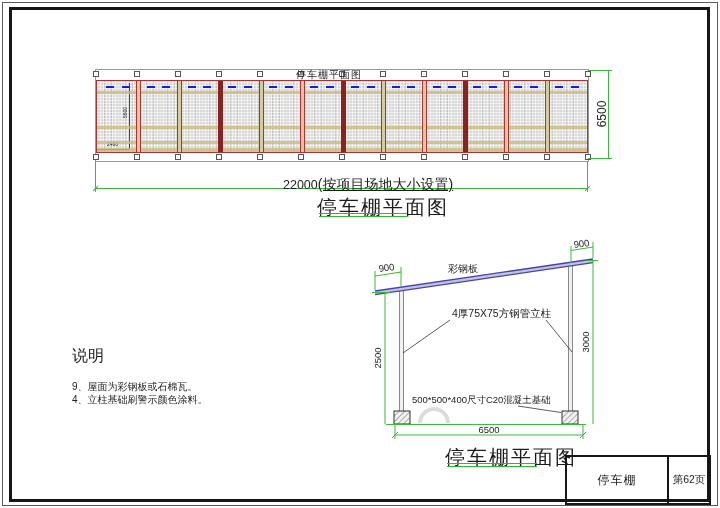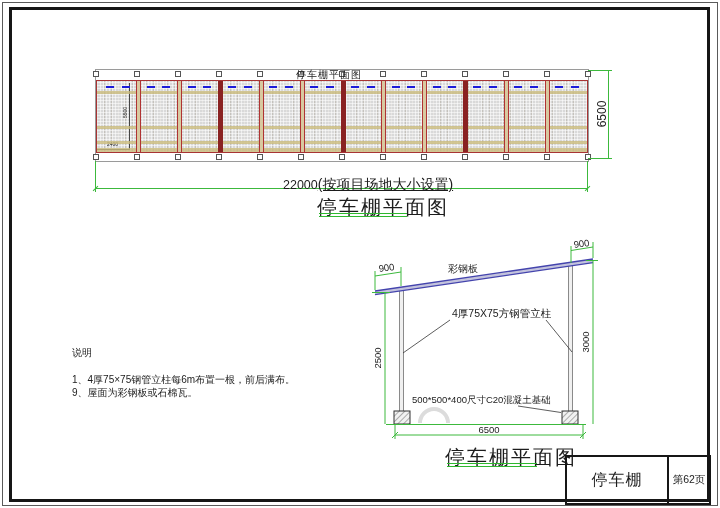--- a/index.html
+++ b/index.html
@@ -28,26 +28,26 @@
   .tinytext{font-size:5px;color:#222;line-height:1;}
   .greenline{background:#3cb93c;}
   .tick{width:7px;height:1px;background:#3cb93c;transform:rotate(-45deg);}
   .dimtext{color:#222;white-space:nowrap;}
   .vdimtext{transform:rotate(-90deg);transform-origin:center;}
   .title-cn{font-size:20px;letter-spacing:2px;text-align:right;white-space:nowrap;}
   .gul{height:1px;background:#2eb82e;}
 
   
   .notes{left:72px;top:346px;width:270px;}
-  .notes-heading{font-size:10px;margin-bottom:13px;}
+  .notes-heading{font-size:16px;margin-bottom:13px;}
   .note-item{font-size:10px;line-height:13.4px;white-space:nowrap;}
 
   
   .title-block{left:565px;top:455px;width:142px;height:46px;border:2px solid #161616;display:flex;}
-  .tb-cell{display:flex;align-items:center;justify-content:center;height:100%;font-size:16px;letter-spacing:1px;white-space:nowrap;}
+  .tb-cell{display:flex;align-items:center;justify-content:center;height:100%;font-size:12px;letter-spacing:1px;white-space:nowrap;}
   .tb-name{width:100px;border-right:2px solid #161616;}
   .tb-page{flex:1;font-size:10.5px;letter-spacing:0;}
 
   svg text{font-family:"Liberation Sans","DejaVu Sans",sans-serif;}
 </style>
 </head>
 <body>
 
 <div class="abs outer-border"></div>
 <div class="abs inner-border"></div>
@@ -211,20 +211,20 @@
   <text x="44" y="165" font-size="9.5" fill="#1c1c1c">500*500*400尺寸C20混凝土基础</text>
   <polyline points="150,168 193,174.5" fill="none" stroke="#333" stroke-width="0.8"></polyline>
 </svg>
 
 <div class="abs title-cn" style="left:445px;top:444px;width:94px;">停车棚平面图</div>
 <div class="abs gul" style="left:447px;top:463px;width:90px;"></div>
 <div class="abs gul" style="left:447px;top:466px;width:90px;"></div>
 
 <div class="abs notes">
   <div class="notes-heading">说明</div>
-  <div class="note-item">1、4厚75×75钢管立柱每6m布置一根，前后满布。</div>
   <div class="note-item">9、屋面为彩钢板或石棉瓦。</div>
+  <div class="note-item">4、立柱基础刷警示颜色涂料。</div>
 </div>
 
 <div class="abs title-block">
   <div class="tb-cell tb-name">停车棚</div>
   <div class="tb-cell tb-page">第62页</div>
 </div>
 
 </body></html>

